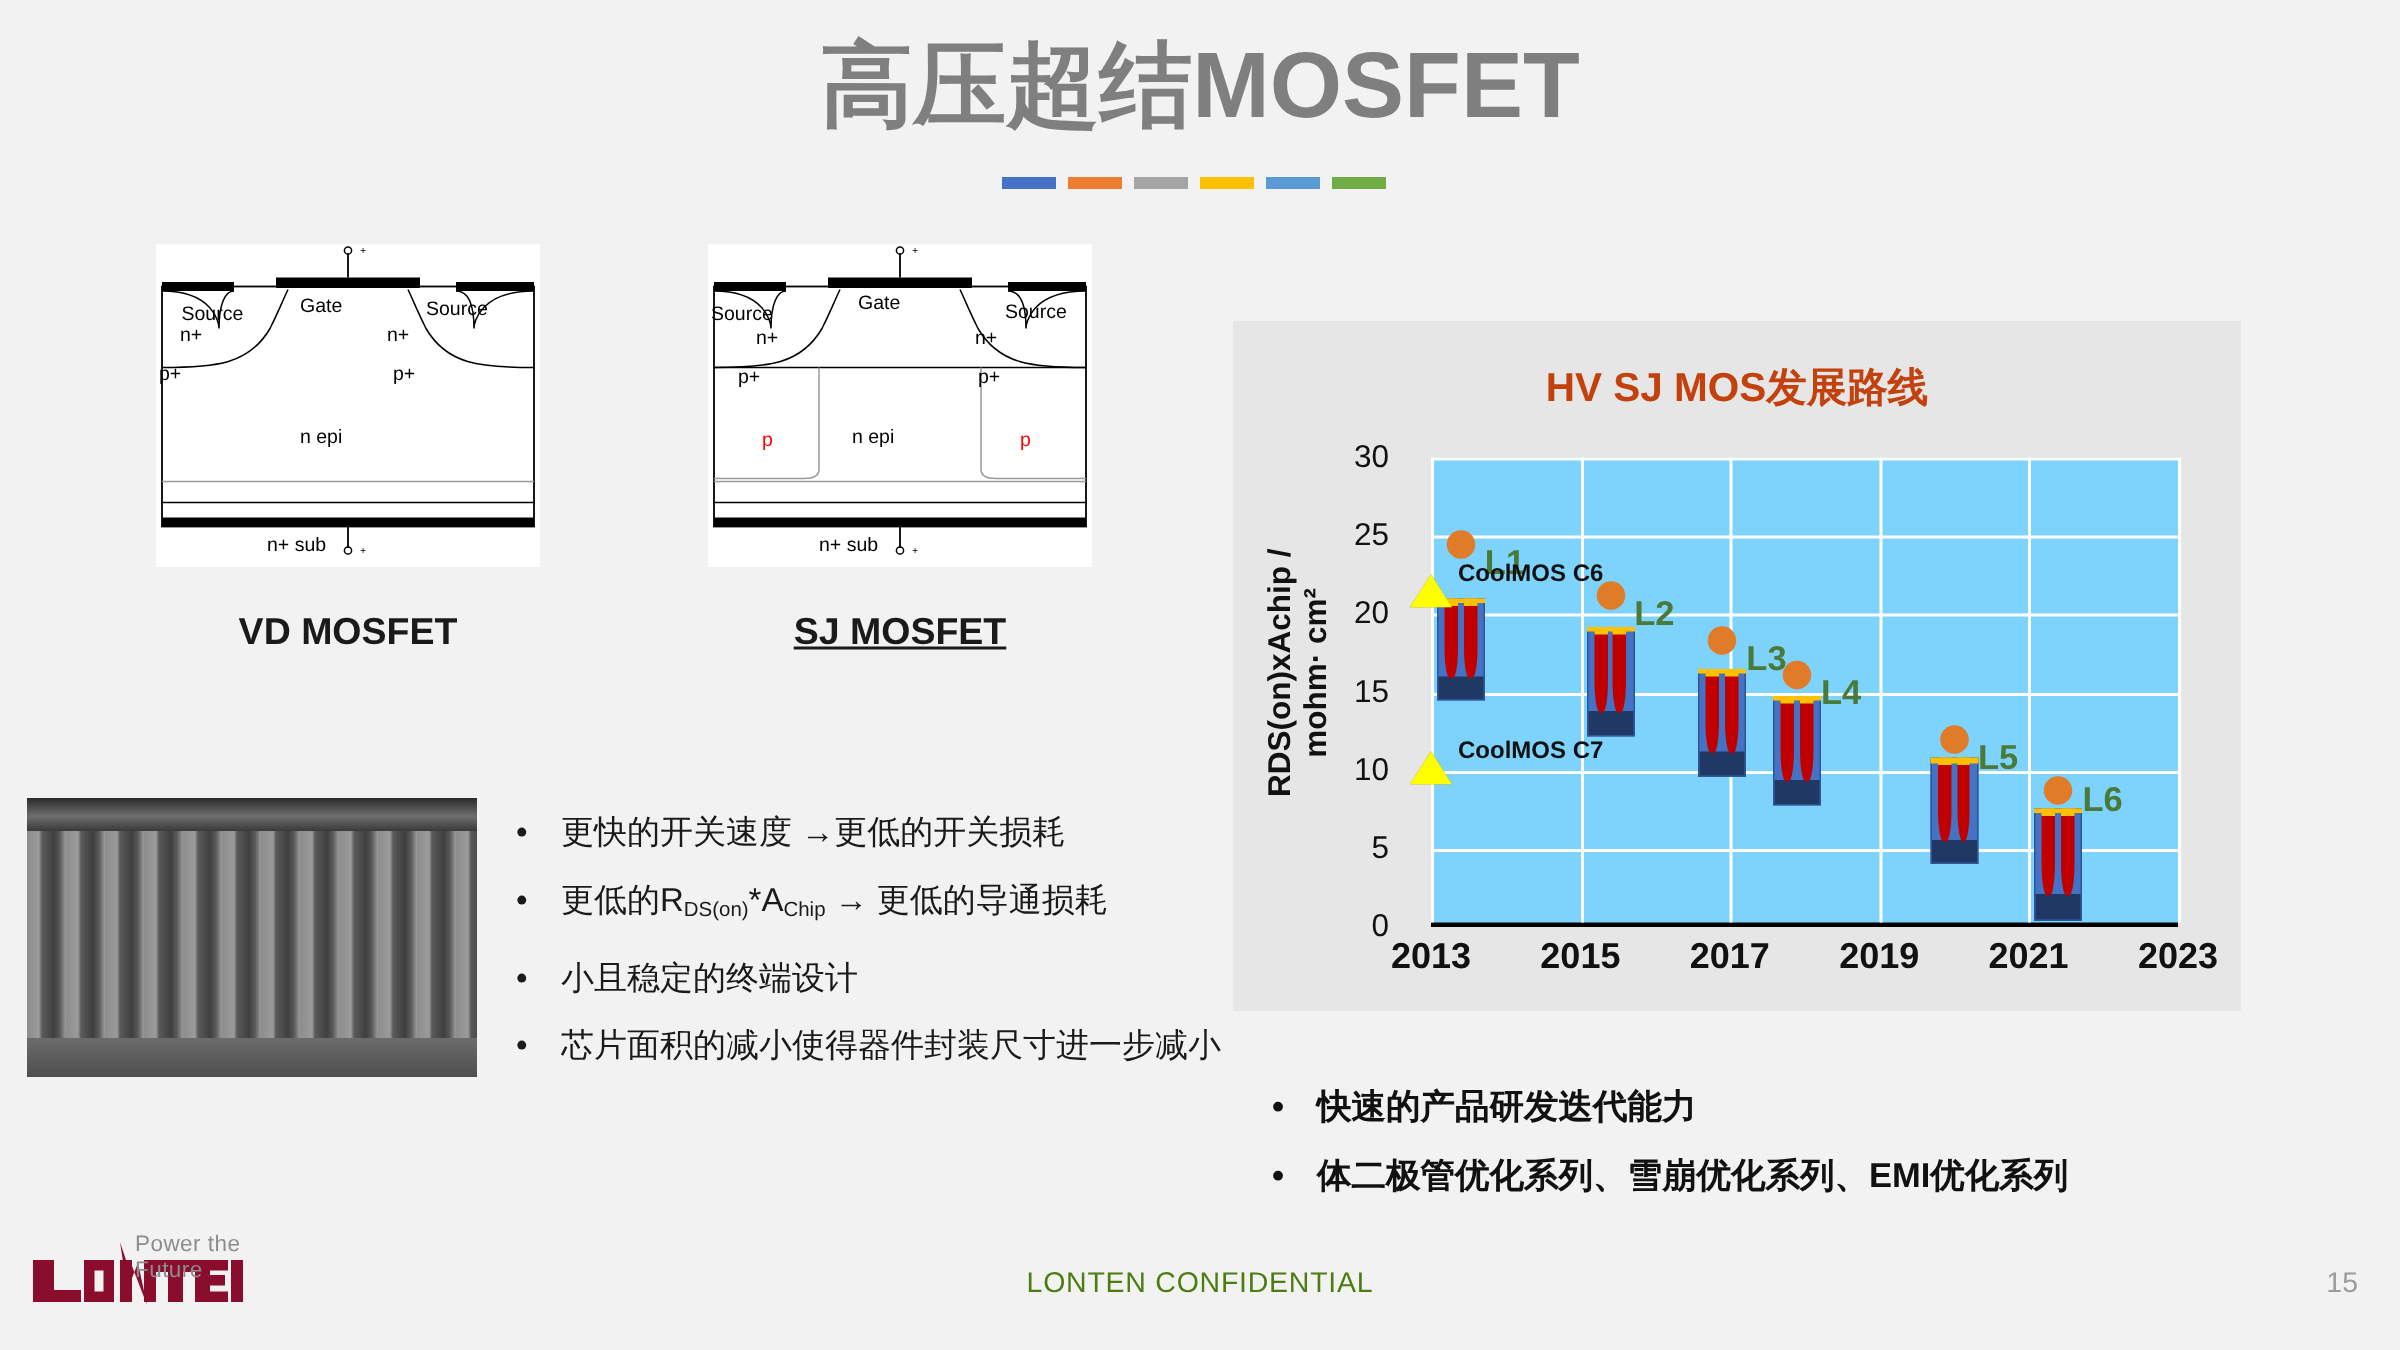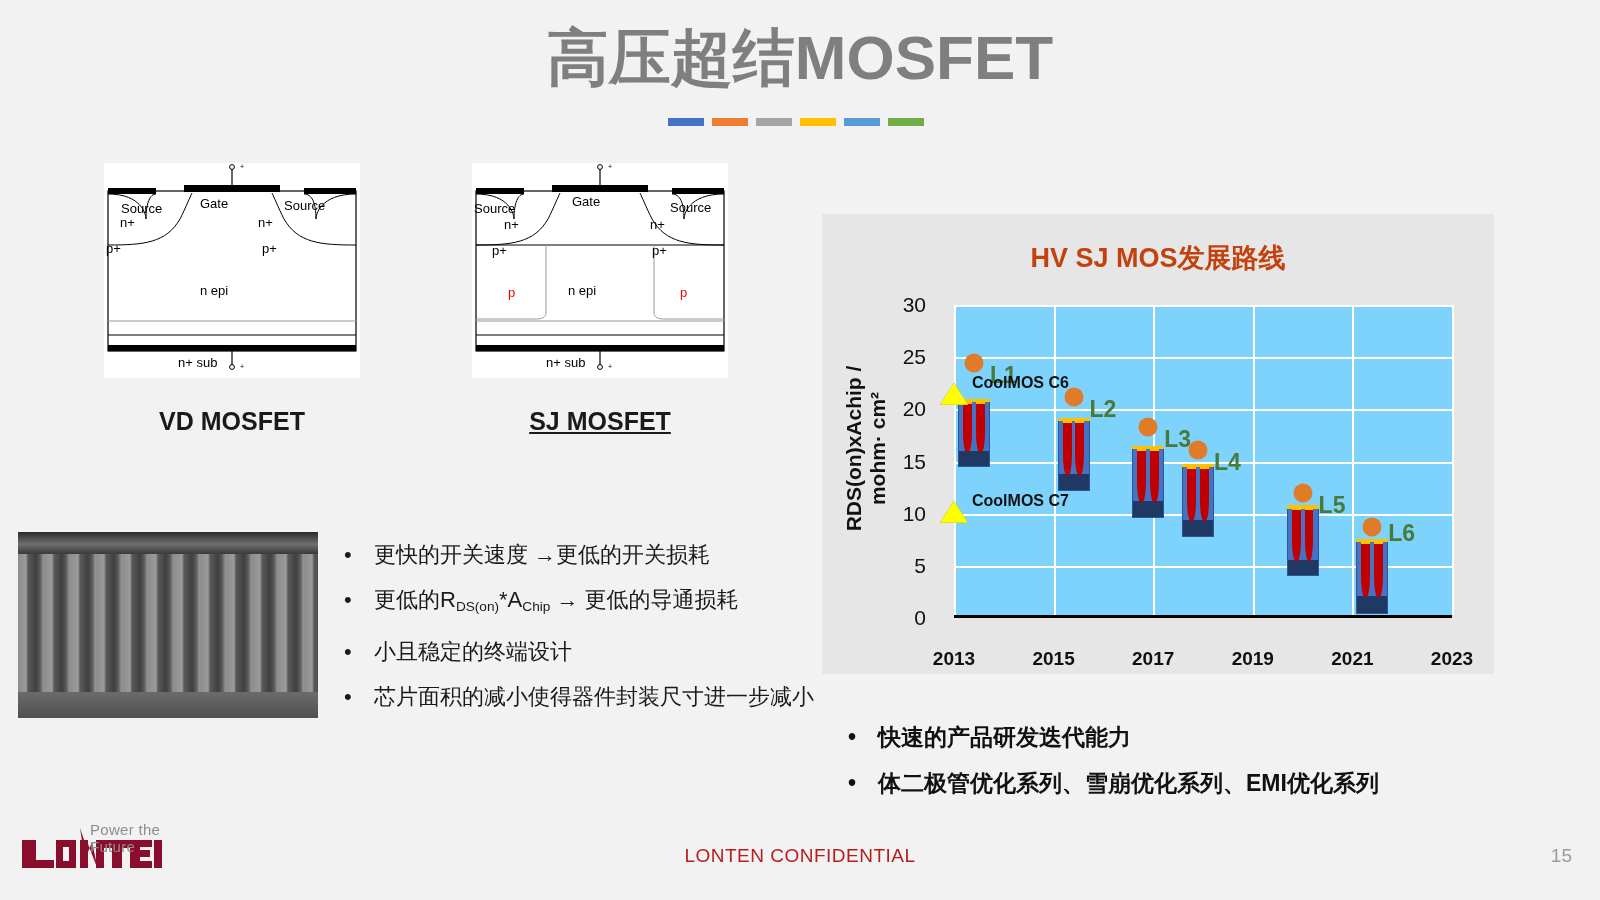--- a/index.html
+++ b/index.html
@@ -93,21 +93,21 @@
     position:absolute; left:132px; top:91px; width:498px; height:313px;
     background:#7dd3fc;
     border-bottom:3px solid #000000;
   }
   .gl-h{ position:absolute; left:0; width:100%; height:2px; background:#fff; }
   .gl-v{ position:absolute; top:0; height:100%; width:2px; background:#fff; }
 
   .x-ticks{ position:absolute; left:132px; top:410px; width:498px; height:34px; }
   .x-ticks div{
     position:absolute; transform:translateX(-50%);
-    font-size:19px; font-weight:bold; color:#111;margin-top:24px;
+    font-size:24px; font-weight:bold; color:#111;
   }
 
   
   .cell{ position:absolute; }
   .cell .body{
     position:absolute; left:0; top:0; width:100%; height:100%;
     background:#4472c4; border:1px solid #2f5597;
   }
   .cell .sub{
     position:absolute; left:1px; right:1px; bottom:1px; height:22%;
@@ -156,21 +156,21 @@
   }
 
   
   .logo{ position:absolute; left:18px; top:822px; width:150px; height:52px; }
   .logo-tag{
     position:absolute; left:72px; top:-1px;
     font-size:15px; color:#8d8d8d; letter-spacing:.3px;
   }
   .footer-text{
     position:absolute; left:0; top:845px; width:1600px; text-align:center;
-    font-size:19px; color:#b91c1c; letter-spacing:.5px;
+    font-size:19px; color:#4d7c0f; letter-spacing:.5px;
   }
   .page-num{
     position:absolute; right:28px; top:845px;
     font-size:19px; color:#9b9b9b;
   }
 </style>
 </head>
 <body>
 
 <div class="slide-title">高压超结MOSFET</div>

